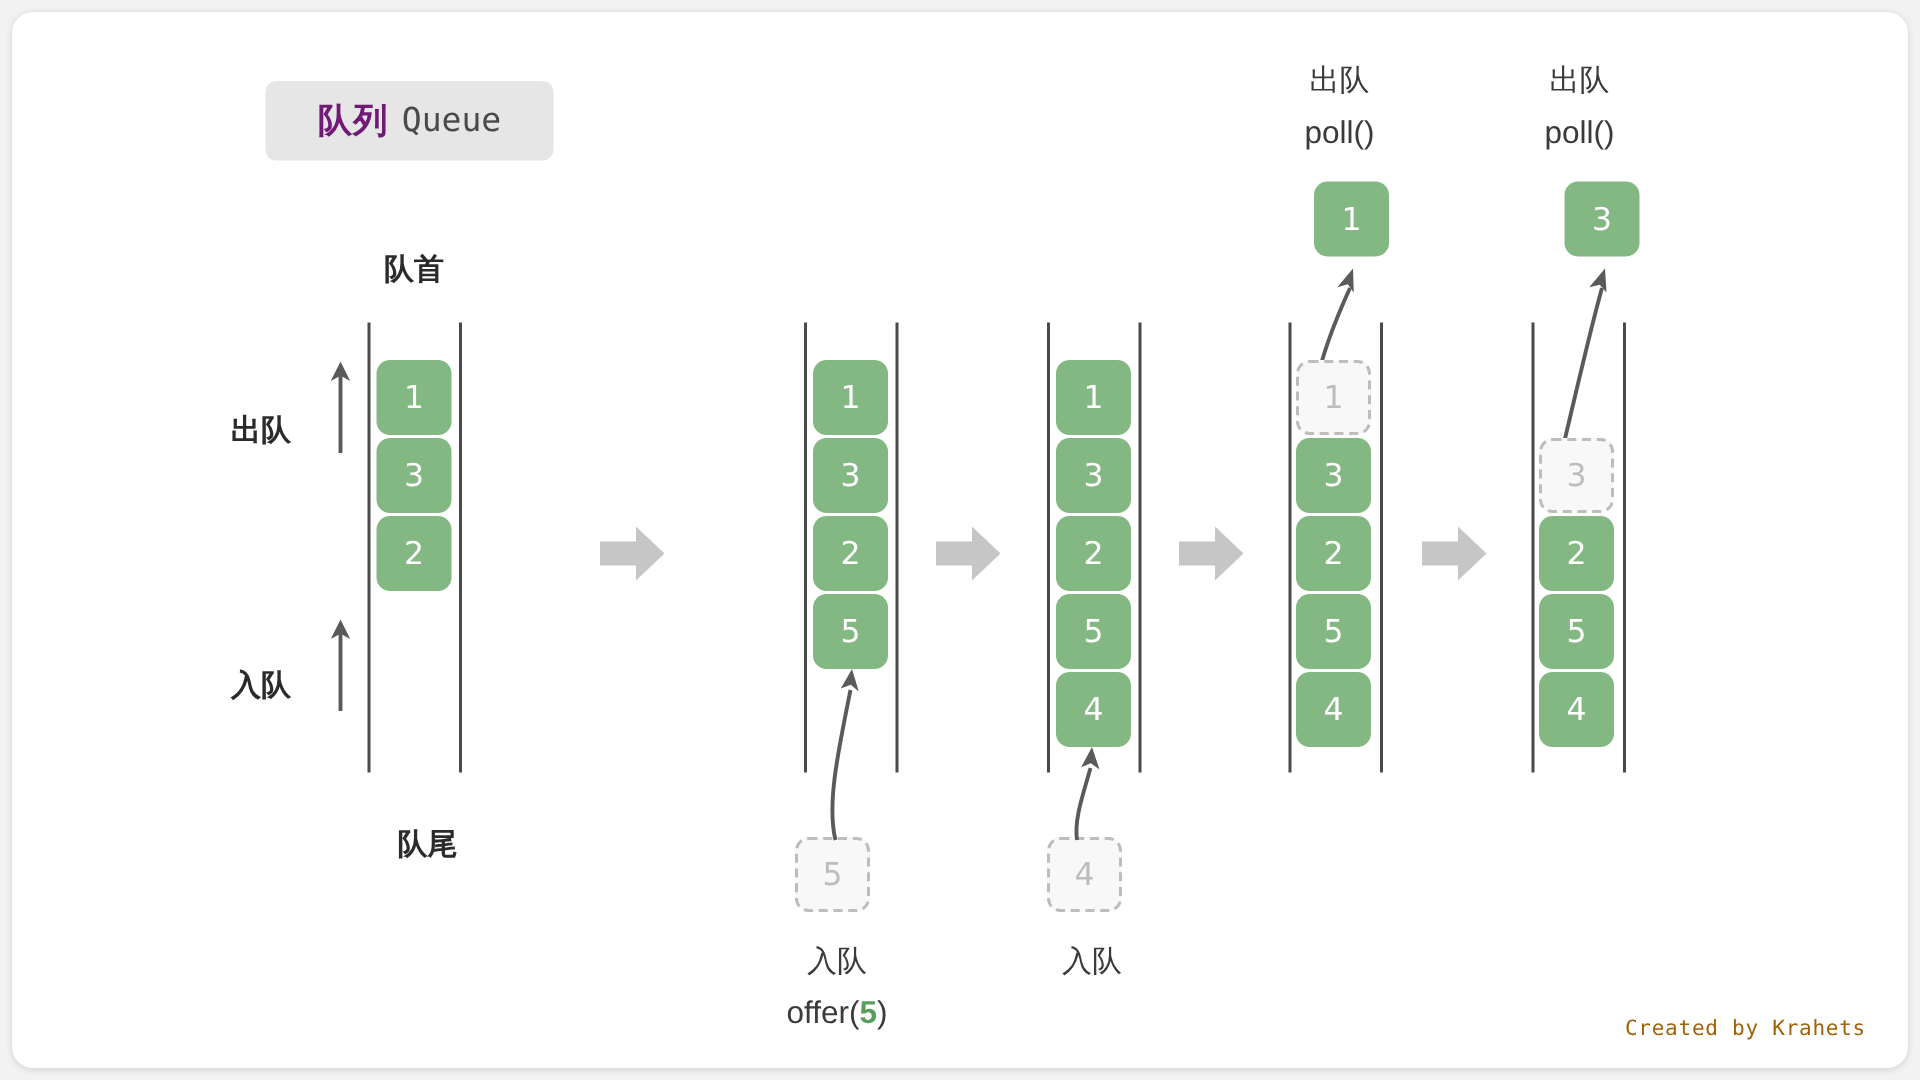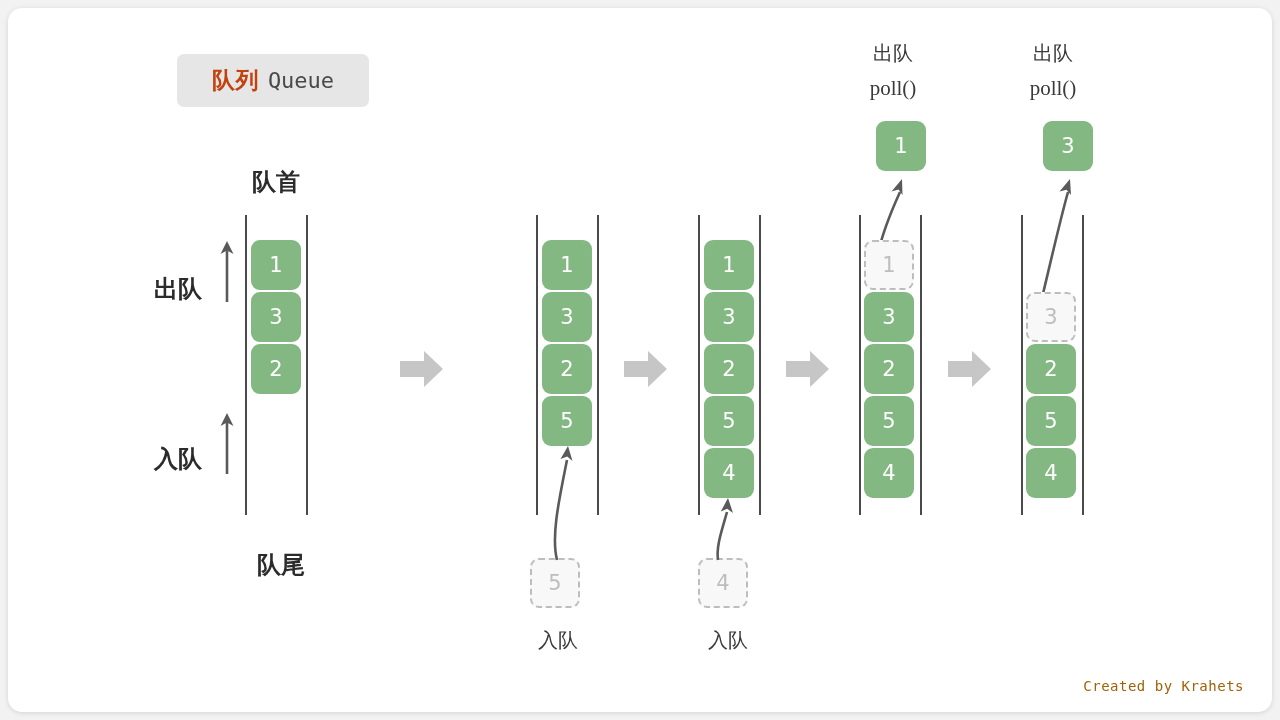--- a/index.html
+++ b/index.html
@@ -31,50 +31,50 @@
     background: #e6e6e6;
     border-radius: 7px;
     display: flex;
     align-items: center;
     justify-content: center;
     gap: 9px;
   }
   #title-cn {
     font-size: 23px;
     font-weight: bold;
-    color: #c2410c;
+    color: #701a75;
     letter-spacing: 0.5px;
   }
   #title-en {
     font-family: "DejaVu Sans Mono", "Liberation Mono", monospace;
     font-size: 22px;
     color: #4a4a4a;
   }
 
   
   .cn-bold {
-    font-size: 24px;
+    font-size: 20px;
     font-weight: bold;
     color: #2b2b2b;
     white-space: nowrap;
   }
   .op-label {
     text-align: center;
     white-space: nowrap;
     line-height: 35px;
   }
   .op-cn {
     font-size: 20px;
     color: #3a3a3a;
     font-family: "DejaVu Sans", "Liberation Sans", sans-serif;
   }
   .op-code {
     font-size: 21px;
     color: #3a3a3a;
-    font-family: Liberation Serif, serif;
+    font-family: Liberation Sans, sans-serif;
   }
   .op-code .val { color: #5a9e5e; font-weight: bold; }
 
   
   .rail {
     width: 1.6px;
     background: #4a4a4a;
   }
 
   
@@ -154,20 +154,21 @@
   <div class="abs cell filled" style="left:534px; top:388px;">5</div>
 
   <div class="abs cell ghost" style="left:522px; top:550px;">5</div>
   <svg class="abs" style="left:527px; top:436px;" width="50" height="118">
     <path d="M22 116 C 16 92, 24 56, 32 16" stroke="#5a5a5a" stroke-width="2.6" fill="none"></path>
     <path d="M33 2 L37.5 17 L32.2 12.5 L25.5 15 Z" fill="#5a5a5a"></path>
   </svg>
 
   <div class="abs op-label" style="left:470px; top:615px; width:160px;">
     <div class="op-cn">入队</div>
+    <div class="op-code"><span>offer(</span><span class="val">5</span><span>)</span></div>
   </div>
 
   <svg class="abs" style="left:616px; top:342px;" width="44" height="38">
     <path d="M0 11 L24 11 L24 1 L43 19 L24 37 L24 27 L0 27 Z" fill="#c6c6c6"></path>
   </svg>
 
   <div class="abs rail" style="left:690px; top:207px; height:300px;"></div>
   <div class="abs rail" style="left:751px; top:207px; height:300px;"></div>
 
   <div class="abs cell filled" style="left:696px; top:232px;">1</div>

